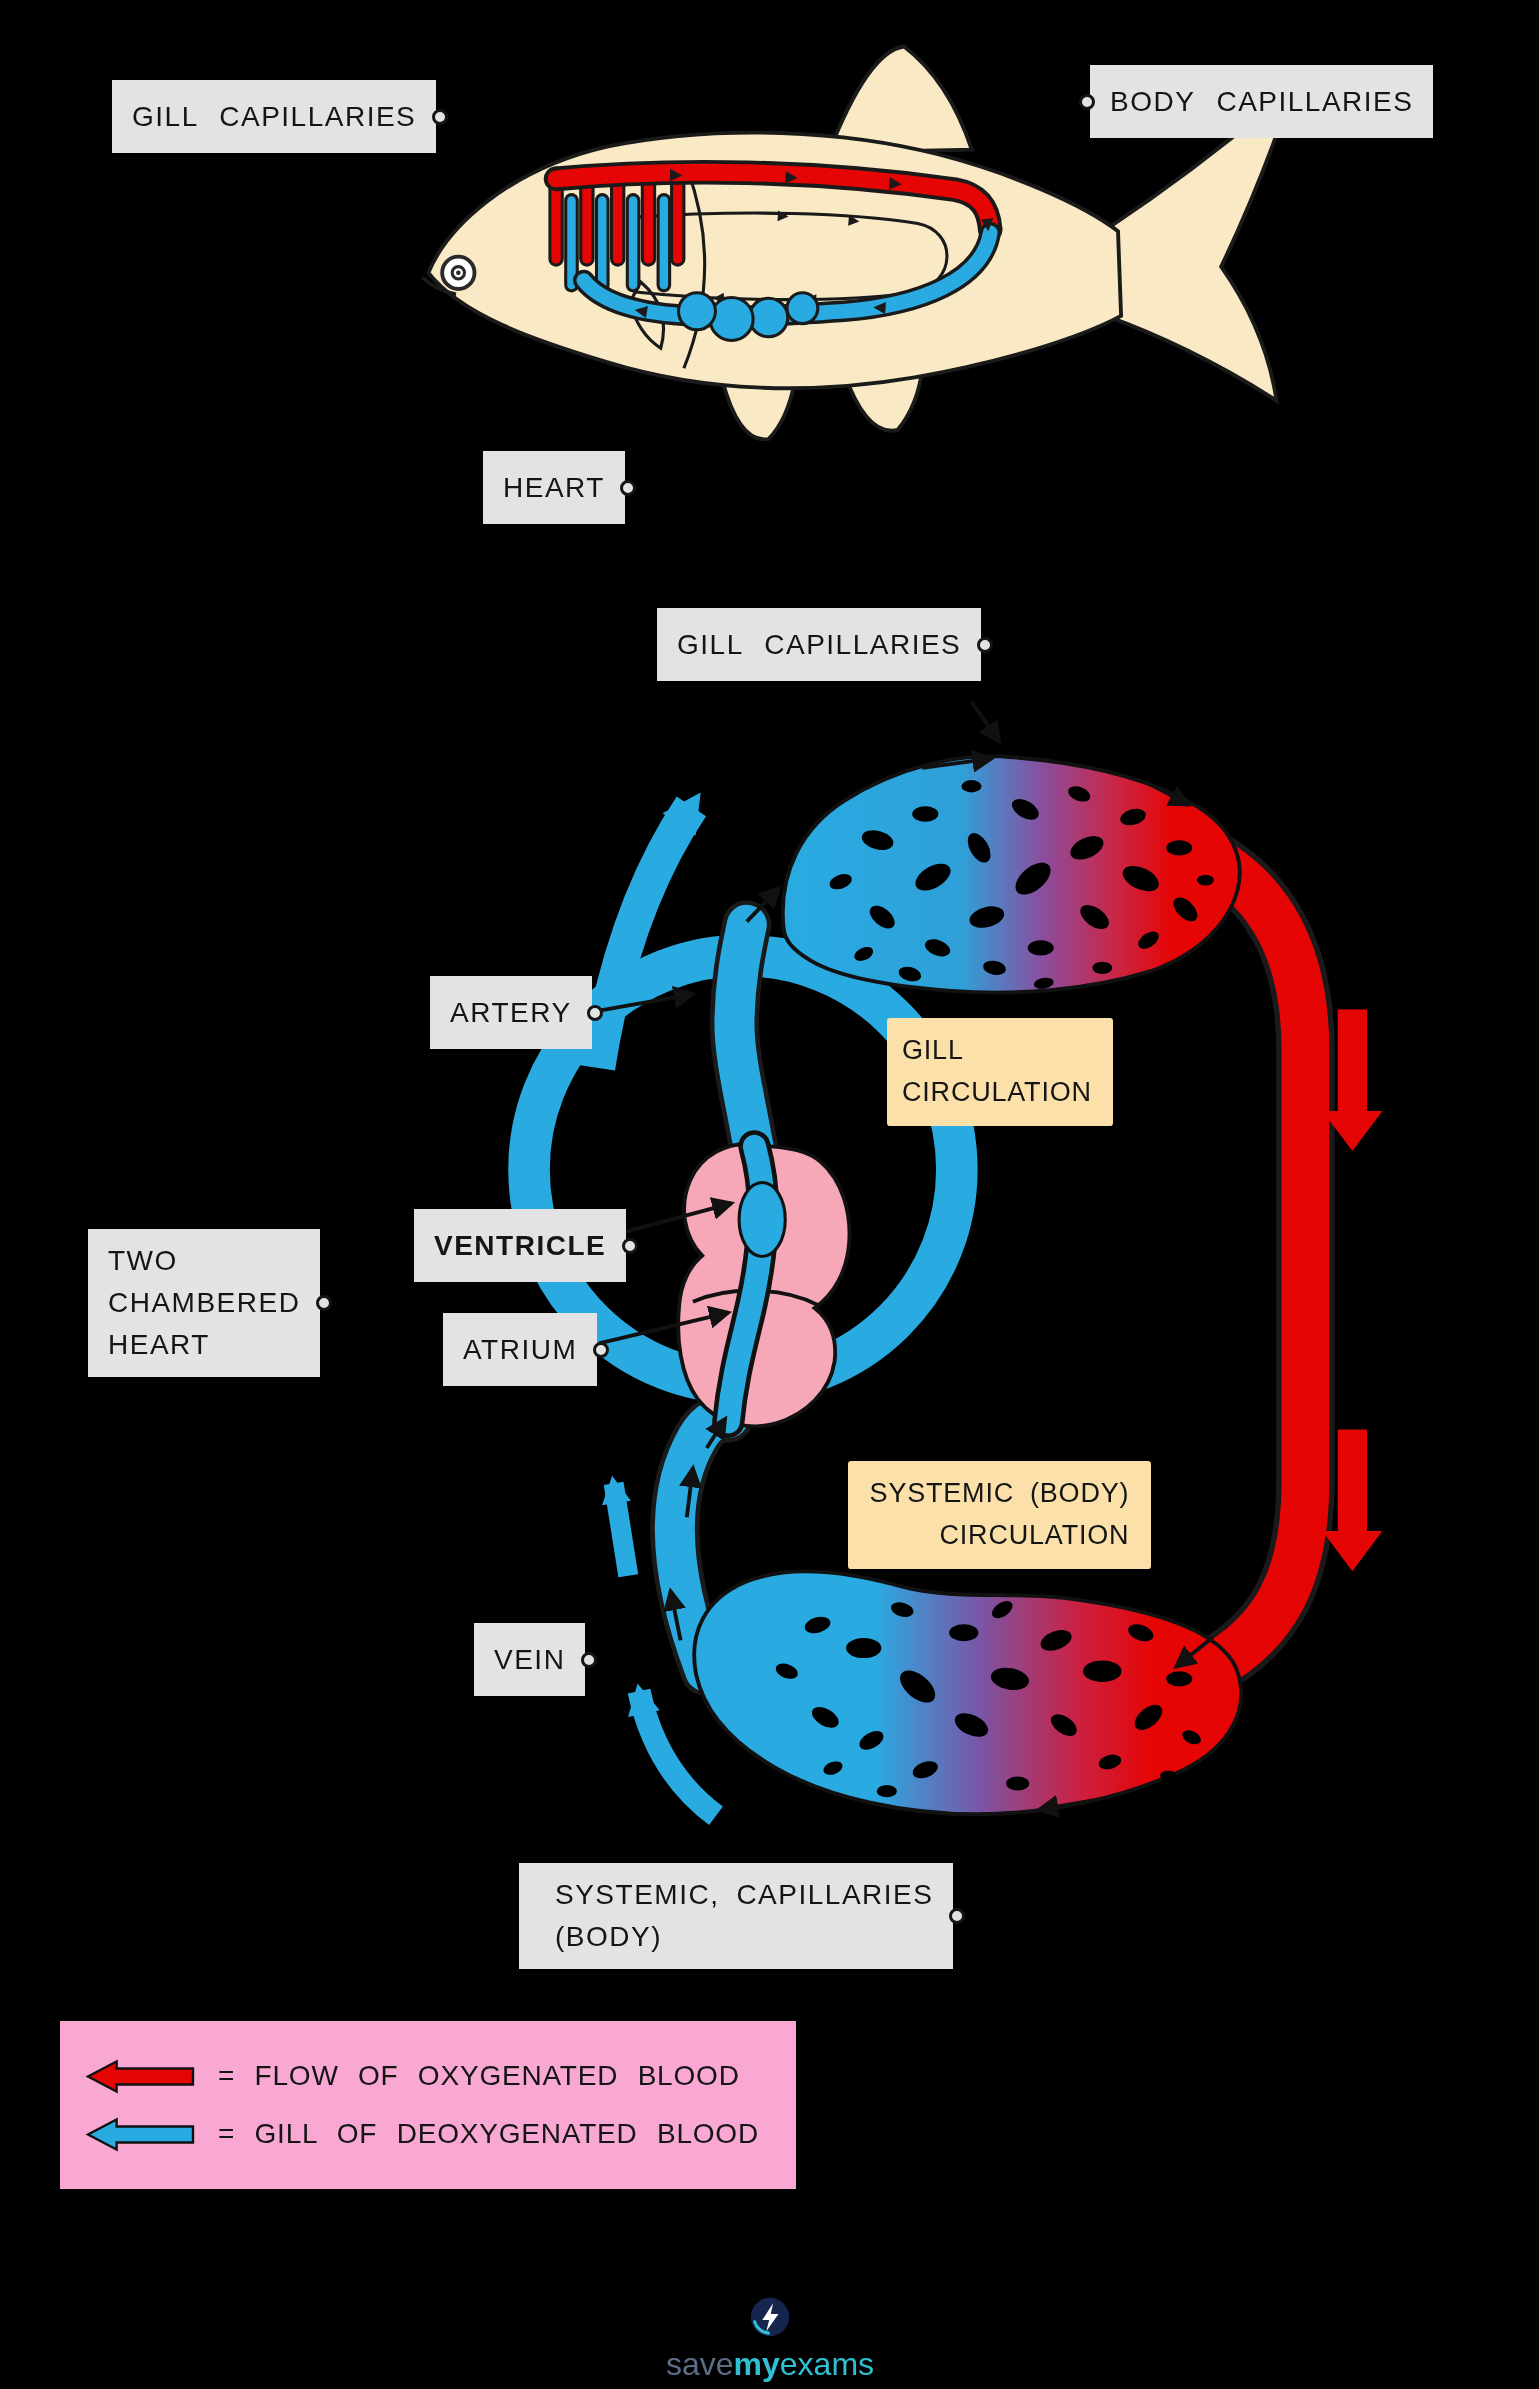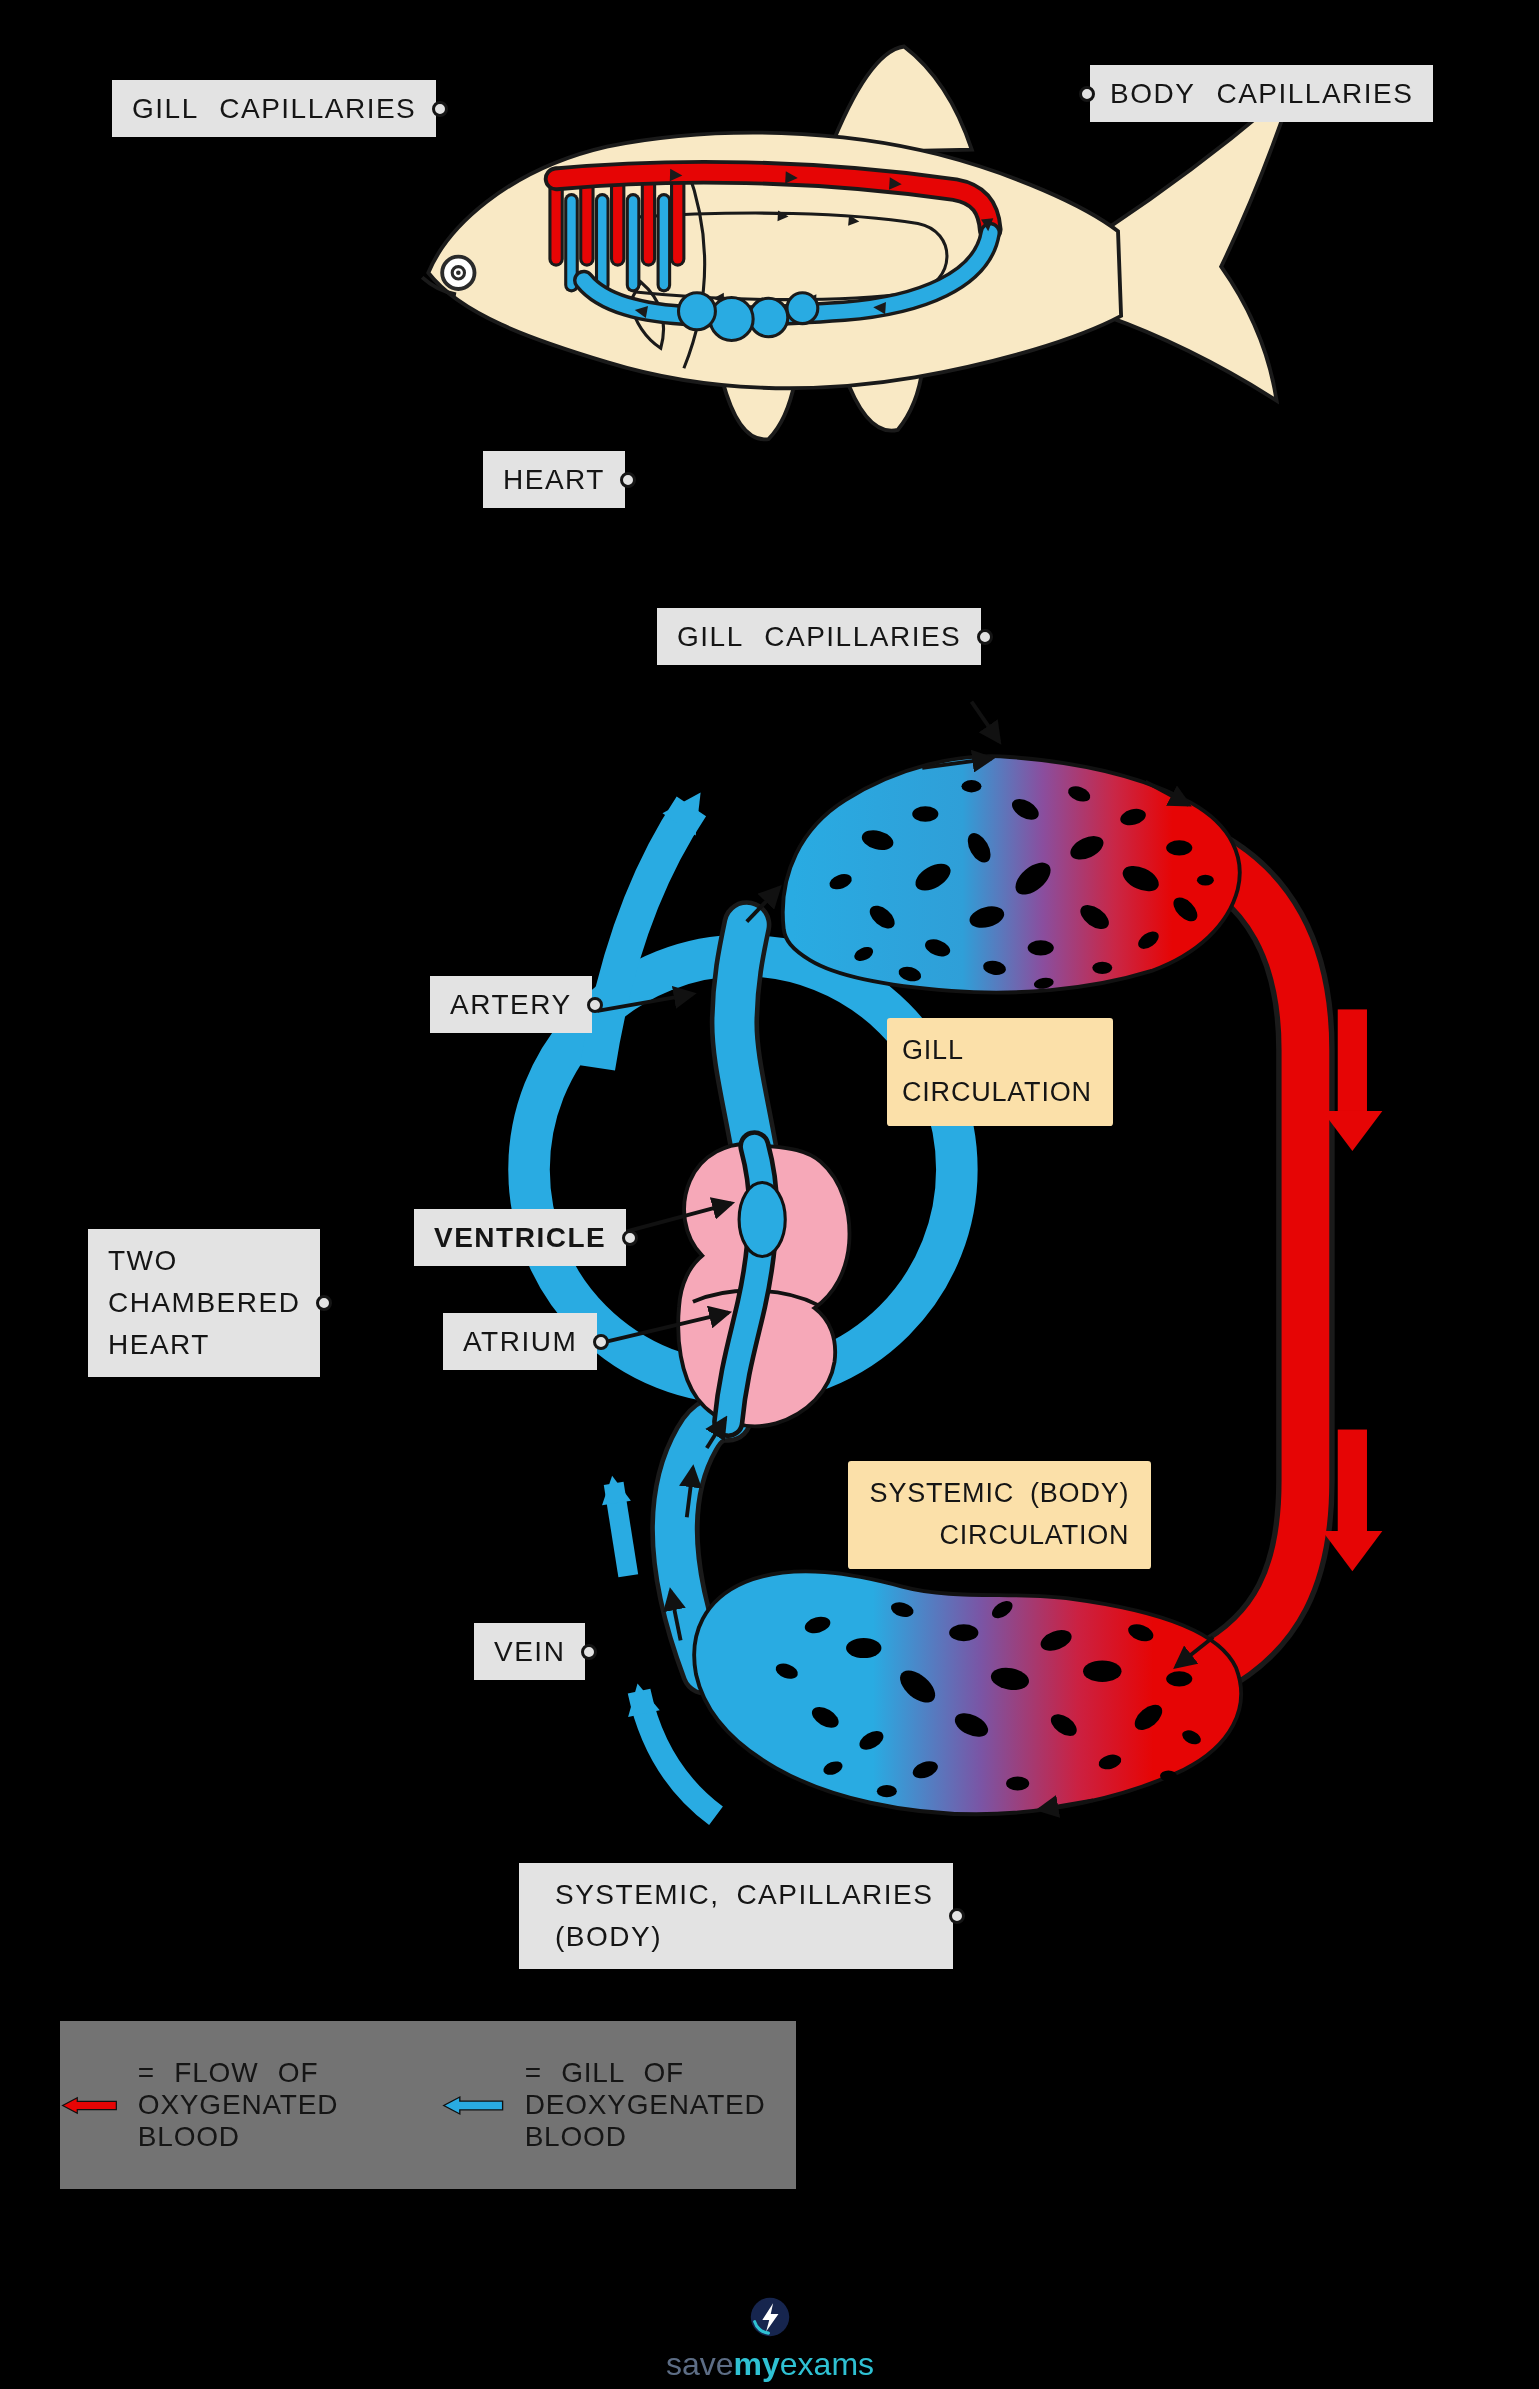--- a/index.html
+++ b/index.html
@@ -4,40 +4,40 @@
 <style>
   html,body { margin:0; padding:0; background:#000; }
   .stage {
     position:relative; width:1540px; height:2389px; background:#000; overflow:hidden;
     font-family:"Liberation Sans","DejaVu Sans",sans-serif; color:#151515;
   }
   svg.layer { position:absolute; z-index:1; }
 
   .tag {
     position:absolute; background:#e3e3e3; height:49px; display:flex; align-items:center;
-    padding:4px 20px; font-size:28px; letter-spacing:1.5px; word-spacing:12.3px; z-index:3;
+    padding:12px 20px; font-size:28px; letter-spacing:1.5px; word-spacing:12.3px; z-index:3;
   }
   .gbox {
     position:absolute; background:#e3e3e3; padding:10.8px 20px; font-size:28px;
     letter-spacing:1.5px; word-spacing:7.7px; line-height:1.5; z-index:3;
   }
   .tanbox {
     position:absolute; background:#fbe0a9; padding:12.3px 21.6px; font-size:27px;
     letter-spacing:0.8px; word-spacing:7.7px; line-height:1.55; z-index:3; border-radius:3.1px;
   }
   .dot {
     position:absolute; width:10px; height:10px; border:3.8px solid #151515; border-radius:50%;
     background:#e3e3e3; top:50%; transform:translateY(-50%);
   }
   .dot-r { right:-11.5px; }
   .dot-l { left:-11.5px; }
 
   .legend {
-    position:absolute; left:60px; top:2021px; width:736px; height:168px; background:#737373;
-    z-index:3; display:flex; flex-direction:row; justify-content:center; gap:23px;
+    position:absolute; left:60px; top:2021px; width:736px; height:168px; background:#f9a8d4;
+    z-index:3; display:flex; flex-direction:column; justify-content:center; gap:23px;
   }
   .legend-row { display:flex; align-items:center; gap:20px; padding-left:23px;
     font-size:28px; letter-spacing:0.8px; word-spacing:10.8px; }
 
   .logo { position:absolute; left:0; right:0; top:2297px; display:flex; align-items:center;
     justify-content:center; gap:9.2px; z-index:3;flex-direction:column; }
   .logo-text { font-size:32px; letter-spacing:0px; }
   .logo-save { color:#5d6d85; }
   .logo-my { color:#2fc1d3; font-weight:bold; }
   .logo-exams { color:#2fc1d3; }

